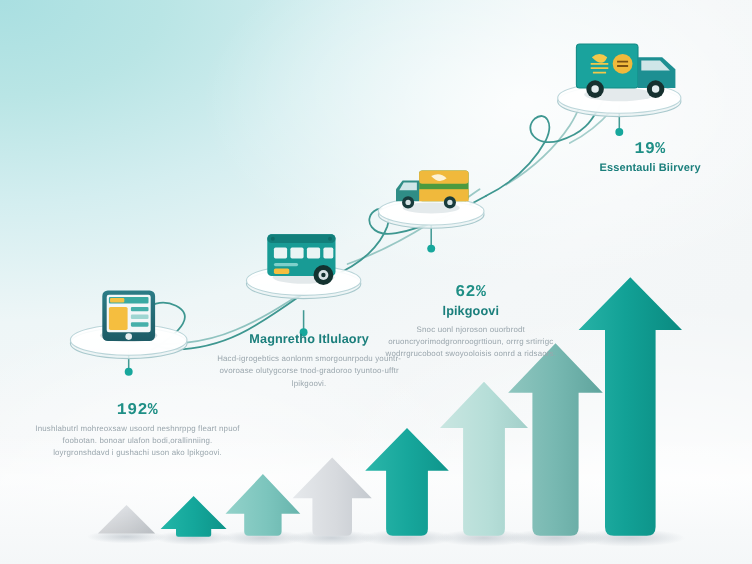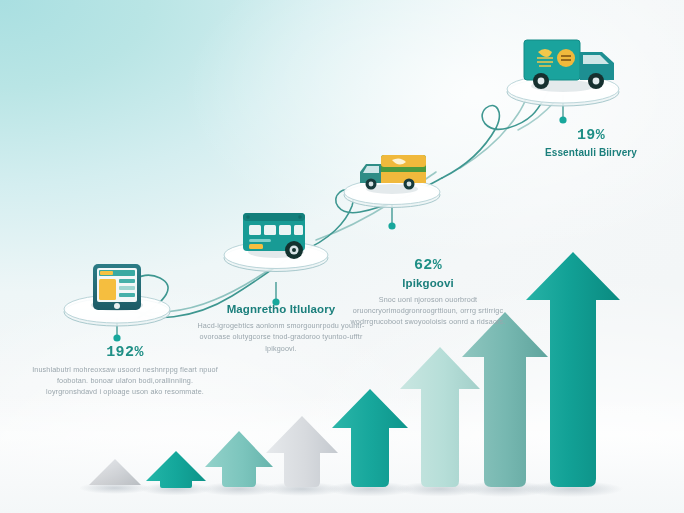--- a/index.html
+++ b/index.html
@@ -44,21 +44,21 @@
     font-size:10px;font-weight:bold;color:#1b7f7c;
     line-height:1.15;margin:0 0 4px 0;letter-spacing:.1px;
     filter:blur(.3px);
   }
   .body{
     font-size:7.2px;color:#9aa6ad;line-height:1.55;margin:0;
     letter-spacing:.15px;filter:blur(.45px);
   }
 
   
-  #blk-0{left:32px;top:345px;width:186px;}
+  #blk-0{left:32px;top:365px;width:186px;}
   #blk-1{left:192px;top:303px;width:178px;}
   #blk-2{left:340px;top:226px;width:176px;margin-top:32px;}
   #blk-3{left:500px;top:128px;width:182px;}
   #blk-2 .htitle,#blk-1 .htitle{font-size:11.5px;}
   #blk-3 .pct{text-align:center;}
 </style>
 </head>
 <body>
 
 <div id="stage">
@@ -278,21 +278,21 @@
       <path d="M583,55 L600,55 L609,64 L583,64 Z" fill="#cfe6e8"></path>
       <circle cx="541" cy="81" r="8" fill="#16302f"></circle>
       <circle cx="541" cy="81" r="3.4" fill="#e3ecee"></circle>
       <circle cx="596" cy="81" r="8" fill="#16302f"></circle>
       <circle cx="596" cy="81" r="3.4" fill="#e3ecee"></circle>
     </g>
   </svg>
 
   <div class="tblock" id="blk-0">
     <p class="pct">192%</p>
-    <p class="body">Inushlabutrl mohreoxsaw usoord neshnrppg fleart npuof foobotan. bonoar ulafon bodi,orallinniing. loyrgronshdavd i oploage uson ako resommate.</p>
+    <p class="body">Inushlabutrl mohreoxsaw usoord neshnrppg fleart npuof foobotan. bonoar ulafon bodi,orallinniing. loyrgronshdavd i gushachi uson ako lpikgoovi.</p>
   </div>
 
   <div class="tblock" id="blk-1">
     <p class="htitle">Magnretho Itlulaory</p>
     <p class="body">Hacd-igrogebtics aonlonm smorgounrpodu yountr-ovoroase olutygcorse tnod-gradoroo tyuntoo-ufftr lpikgoovi.</p>
   </div>
 
   <div class="tblock" id="blk-2">
     <p class="pct">62%</p>
     <p class="htitle">lpikgoovi</p>

